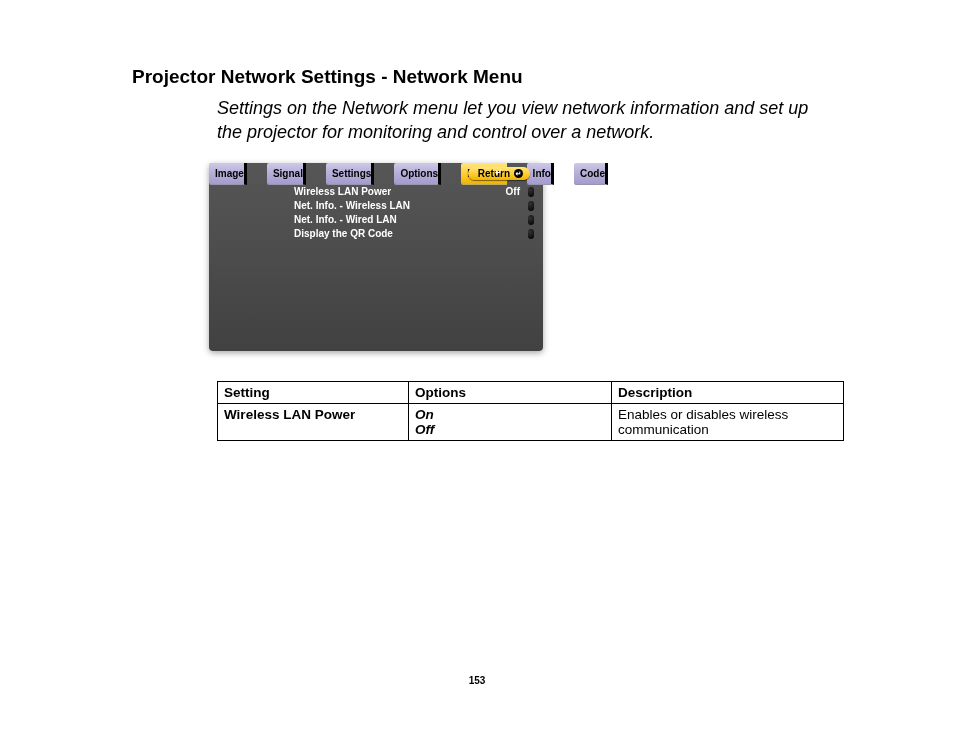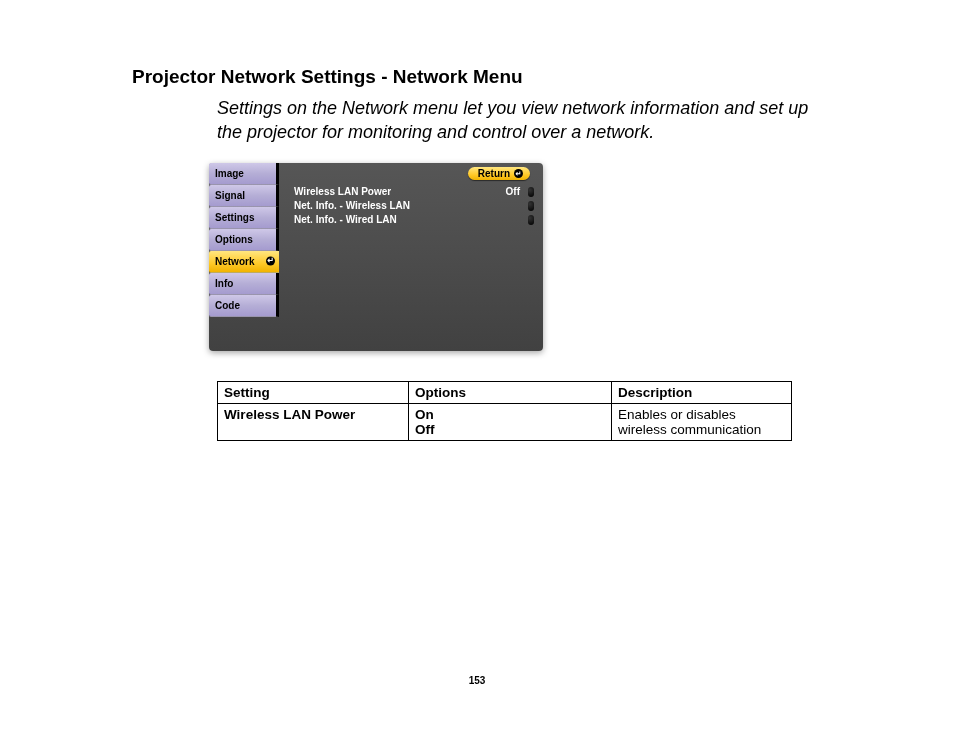--- a/index.html
+++ b/index.html
@@ -37,21 +37,22 @@
     background: linear-gradient(to bottom, #565656 0%, #4c4c4c 50%, #414141 100%);
     border-radius: 4px;
     position: relative;
     box-shadow: 0 2px 6px rgba(0,0,0,.35);
   }
   .sidebar {
     position: absolute;
     left: 0; top: 0;
     width: 70px;
     display: flex;
-    flex-direction: column;
+    flex-direction: row;
+    gap: 20px;
   }
   .sidebar-tab {
     height: 21px;
     line-height: 21px;
     font-size: 10px;
     font-weight: bold;
     padding-left: 6px;
     color: #000;
     background: linear-gradient(to bottom, #cfc8e8 0%, #b5aed6 50%, #a59bcf 100%);
     border-bottom: 1px solid rgba(0,0,0,.25);
@@ -127,36 +128,36 @@
     width:6px; height:10px;
     background: radial-gradient(circle at 30% 30%, #333 0%, #000 100%);
     border-radius:3px;
   }
   .panel-row .val { margin-right: 10px; }
 
   
   table.settings {
     margin: 30px 0 0 85px;
     border-collapse: collapse;
-    width: 575px;
+    width: 627px;
     font-size: 13.5px;
   }
   table.settings th, table.settings td {
     border: 1.5px solid #000;
     text-align: left;
     vertical-align: top;
     padding: 3px 6px;
   }
   table.settings th {
     font-weight: bold;
   }
   table.settings .col-set { width: 178px; }
   table.settings .col-opt { width: 190px; }
   .bold { font-weight: bold; }
-  .opt-line { display:block; }
+  .opt-line { display:block;font-style:italic; }
 
   .page-num {
     position: absolute;
     bottom: 52px;
     left: 0; right: 0;
     text-align: center;
     font-size: 10px;
     font-weight: bold;
   }
 </style>
@@ -187,20 +188,24 @@
         <div class="panel-row">
           <span>Wireless LAN Power</span>
           <span class="val">Off</span>
         </div>
         <div class="panel-row">
           <span>Net. Info. - Wireless LAN</span>
           <span class="val"></span>
         </div>
         <div class="panel-row">
           <span>Net. Info. - Wired LAN</span>
+          <span class="val"></span>
+        </div>
+        <div class="panel-row">
+          <span>Display the QR Code</span>
           <span class="val"></span>
         </div>
       </div>
     </div>
   </div>
 
   <table class="settings">
     <thead>
       <tr>
         <th class="col-set">Setting</th>

